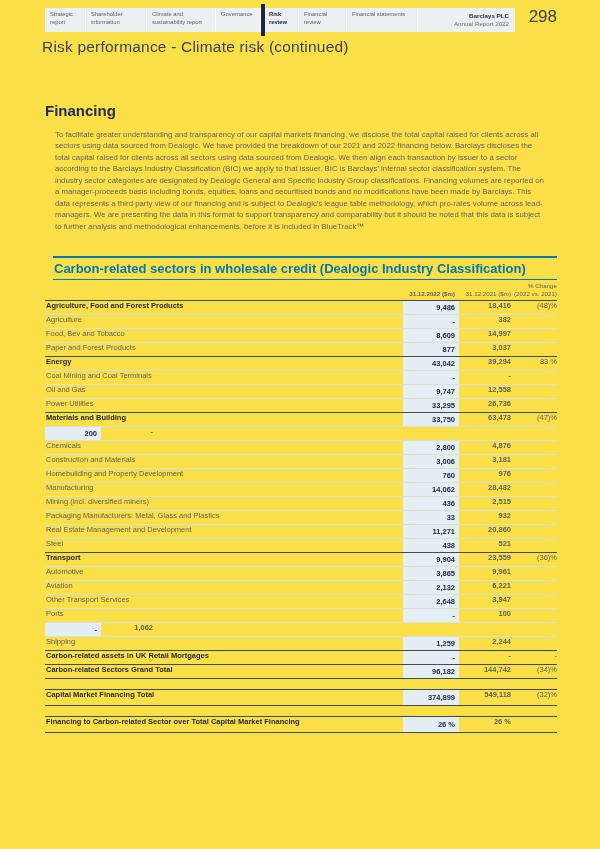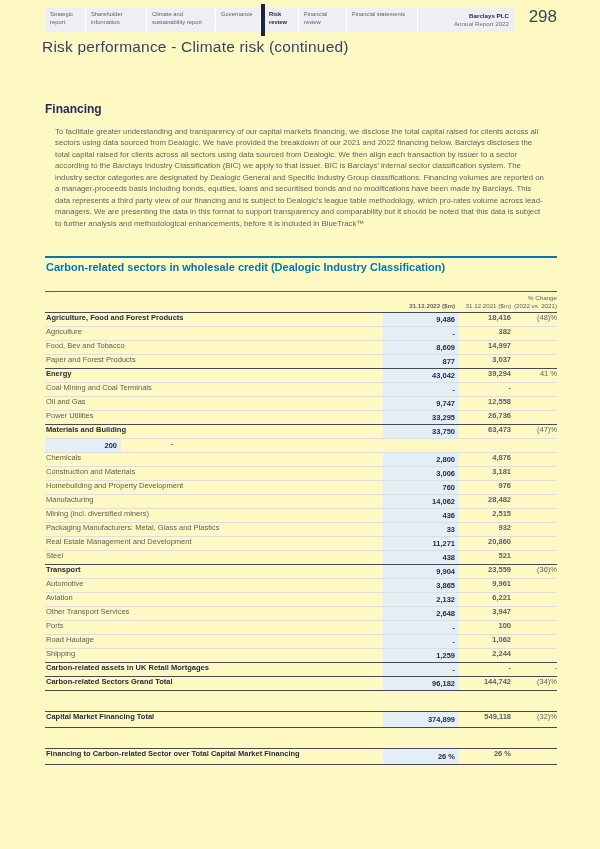--- a/index.html
+++ b/index.html
@@ -1,16 +1,16 @@
 <!DOCTYPE html>
 <html><head>
 <meta charset="utf-8">
 <style>
   html,body{margin:0;padding:0;background:#ffffff;}
-  .page{position:relative;width:600px;height:849px;background:#fef9c3;
+  .page{position:relative;width:600px;height:849px;background:#fde047;
         font-family:"Liberation Sans", sans-serif;color:#5c6065;overflow:hidden;}
 
   
   .topbar{position:absolute;left:45px;top:8px;width:470px;height:24px;
           display:flex;background:#ffffff;}
   .tab{background:#edeff2;color:#5a5e63;font-size:5.8px;line-height:1.3;
        padding:3px 4px 2px 5px;box-sizing:border-box;margin-right:1px;
        position:relative;display:flex;align-items:flex-start;}
   .tab span{display:block;}
   .tab.active{font-weight:bold;color:#1f2540;padding-left:8px;}
@@ -28,44 +28,44 @@
   .brand-name{font-weight:bold;color:#1f2540;}
   .brand-sub{color:#6a6e73;}
   .page-number{position:absolute;right:43px;top:7px;font-size:17px;color:#3e4450;}
 
   
   .page-title{position:absolute;left:42px;top:38px;font-size:15.5px;
               color:#3a4265;letter-spacing:0.2px;}
 
   
   .content{position:absolute;left:45px;top:102px;width:513px;}
-  .sec-heading{font-size:12px;font-weight:bold;color:#252d57;margin:0 0 4px 0;}
+  .sec-heading{font-size:15px;font-weight:bold;color:#252d57;margin:0 0 4px 0;}
   .sec-body{font-size:7.8px;line-height:1.47;color:#5f6266;margin:10px;}
 
   
   .tbl{position:absolute;left:45px;top:256px;width:512px;font-size:7.5px;}
   .tbl-title{border-top:2px solid #0077b3;border-bottom:1px solid #0077b3;
-             color:#0077b3;font-weight:bold;font-size:11px;padding:3px 0 18px 1px;}
+             color:#0077b3;font-weight:bold;font-size:13px;padding:3px 0 3px 1px;margin-left:8px;}
   .thead{display:flex;align-items:flex-end;padding:2px 0 2px;}
   .thead .hc{text-align:right;font-size:6.2px;line-height:1.3;color:#5c6065;}
   .h-label{flex:1;}
   .h2022{width:76px;font-weight:bold;color:#1f2540;padding-right:4px;box-sizing:border-box;}
   .h2021{width:54px;padding-right:2px;box-sizing:border-box;}
   .hchg{width:44px;}
   .tbody{}
   .trow{display:flex;min-height:13px;border-top:1px solid #dcdee0;
         color:#5c6065;}
   .trow.section,.trow.grand{border-top:1px solid #454b55;font-weight:bold;color:#1f2540;}
   .trow.grand{border-bottom:1px solid #454b55;}
   .trow.block{border-top:1px solid #454b55;border-bottom:1px solid #454b55;
-              font-weight:bold;color:#1f2540;margin-top:20px;min-height:15px;}
+              font-weight:bold;color:#1f2540;margin-top:10px;min-height:15px;}
   .cell{box-sizing:border-box;}
   .c-label{flex:1;padding-left:1px;}
   .c-v{text-align:right;}
-  .c2022{width:76px;background:#e3eef5;padding-right:4px;font-weight:bold;color:#1f2540;
+  .c2022{width:56px;background:#e3eef5;padding-right:4px;font-weight:bold;color:#1f2540;
          align-self:stretch;display:flex;align-items:center;justify-content:flex-end;}
   .c2021{width:54px;padding-right:2px;color:#5c6065;font-weight:bold;}
   .cchg{width:44px;color:#5c6065;font-weight:normal;}
 </style>
 </head>
 <body>
 
 <div class="page">
 
   <div class="topbar">
@@ -137,21 +137,21 @@
         <div class="trow sub">
           <div class="cell c-label">Paper and Forest Products</div>
           <div class="cell c-v c2022">877</div>
           <div class="cell c-v c2021">3,037</div>
           <div class="cell c-v cchg"></div>
         </div>
         <div class="trow section">
           <div class="cell c-label">Energy</div>
           <div class="cell c-v c2022">43,042</div>
           <div class="cell c-v c2021">39,294</div>
-          <div class="cell c-v cchg">41 %</div>
+          <div class="cell c-v cchg">83 %</div>
         </div>
         <div class="trow sub">
           <div class="cell c-label">Coal Mining and Coal Terminals</div>
           <div class="cell c-v c2022">-</div>
           <div class="cell c-v c2021">-</div>
           <div class="cell c-v cchg"></div>
         </div>
         <div class="trow sub">
           <div class="cell c-label">Oil and Gas</div>
           <div class="cell c-v c2022">9,747</div>
@@ -247,21 +247,20 @@
           <div class="cell c-v c2021">3,947</div>
           <div class="cell c-v cchg"></div>
         </div>
         <div class="trow sub">
           <div class="cell c-label">Ports</div>
           <div class="cell c-v c2022">-</div>
           <div class="cell c-v c2021">100</div>
           <div class="cell c-v cchg"></div>
         </div>
         <div class="trow sub">
-          <div class="cell c-label">Road Haulage</div>
           <div class="cell c-v c2022">-</div>
           <div class="cell c-v c2021">1,062</div>
           <div class="cell c-v cchg"></div>
         </div>
         <div class="trow sub">
           <div class="cell c-label">Shipping</div>
           <div class="cell c-v c2022">1,259</div>
           <div class="cell c-v c2021">2,244</div>
           <div class="cell c-v cchg"></div>
         </div>

